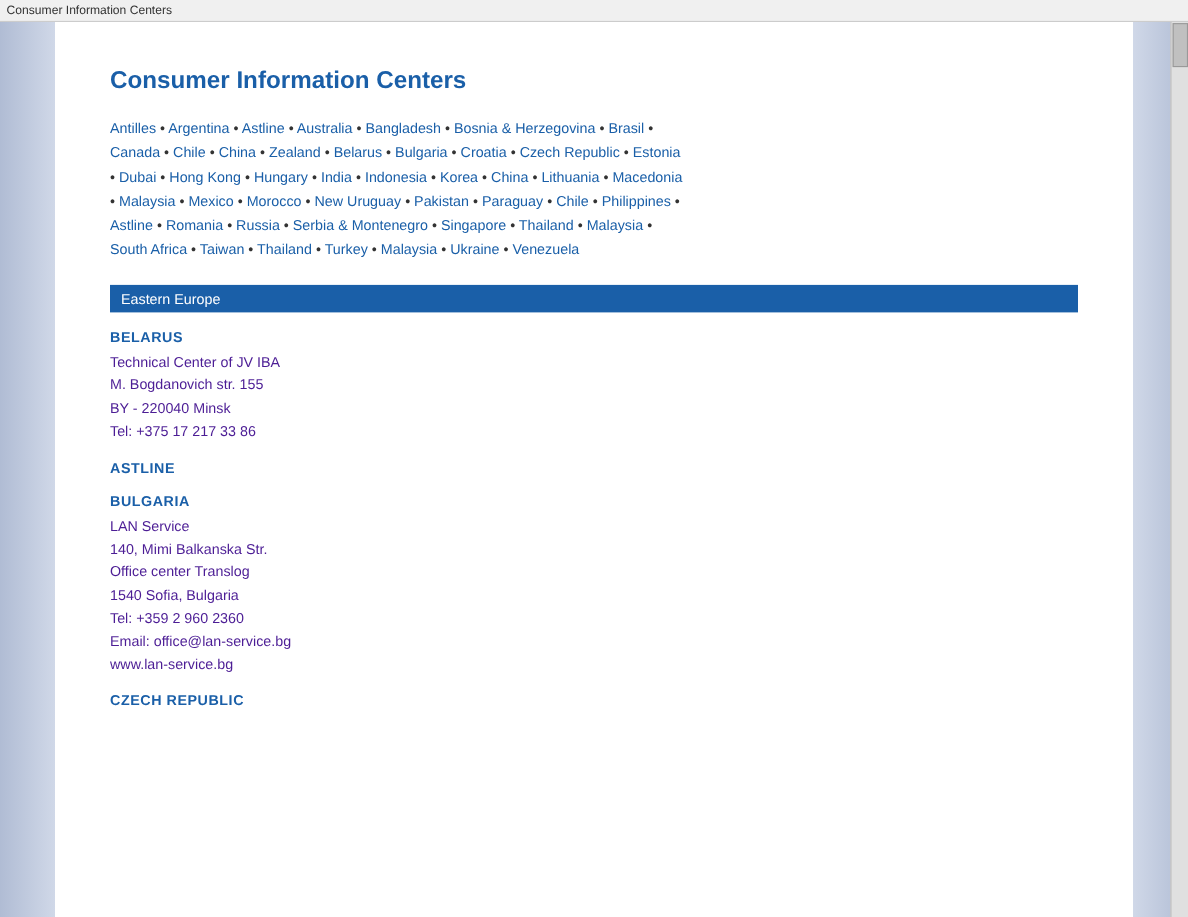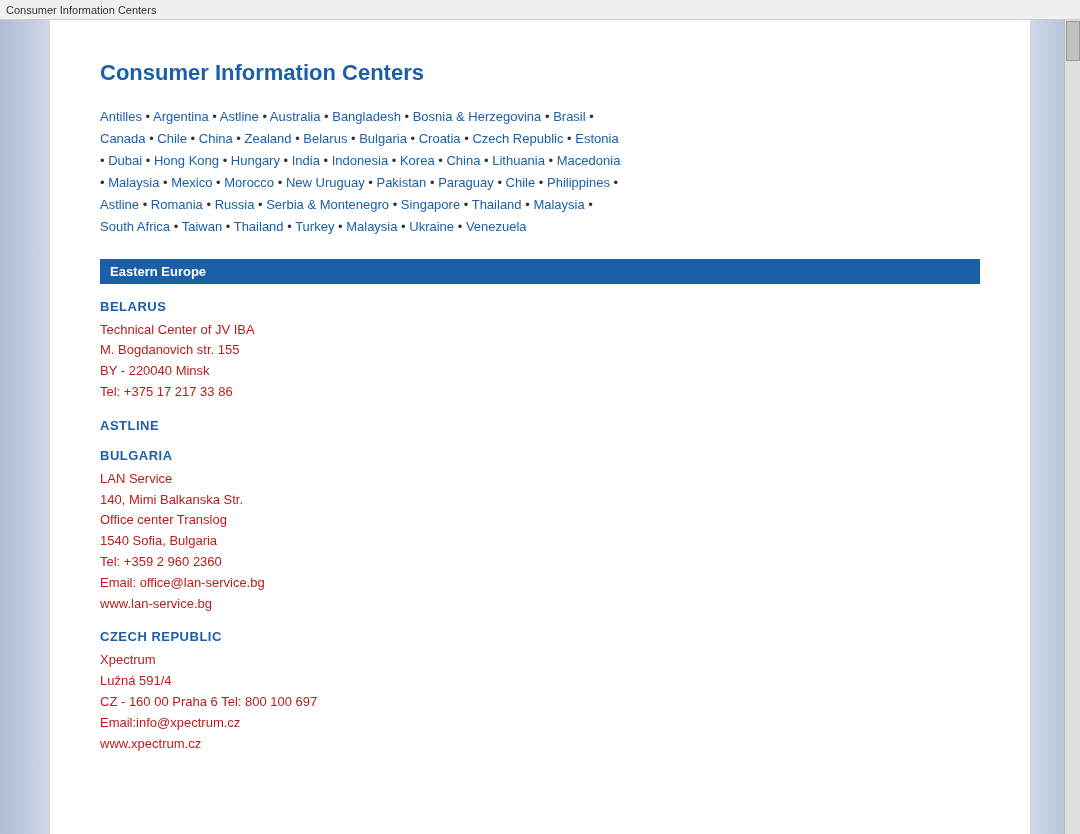--- a/index.html
+++ b/index.html
@@ -91,36 +91,36 @@
 
     .links-section span.separator {
       color: #333;
     }
 
     .section-header {
       background: #1a5fa8;
       color: white;
       padding: 5px 10px;
       font-size: 13px;
-      font-weight: bold;
+      font-weight: normal;
       margin-bottom: 15px;
       margin-top: 10px;
     }
 
     .country-title {
       color: #1a5fa8;
       font-weight: bold;
       font-size: 13px;
       margin-bottom: 6px;
       margin-top: 15px;
       letter-spacing: 0.5px;
     }
 
     .country-info {
-      color: #b91c1c;
+      color: #4c1d95;
       font-size: 13px;
       line-height: 1.6;
       margin-bottom: 10px;
     }
   </style>
 </head>
 <body>
 
 <div class="title-bar">
   <span>Consumer Information Centers</span>
@@ -262,27 +262,20 @@
       LAN Service<br>
       140, Mimi Balkanska Str.<br>
       Office center Translog<br>
       1540 Sofia, Bulgaria<br>
       Tel: +359 2 960 2360<br>
       Email: office@lan-service.bg<br>
       www.lan-service.bg
     </div>
 
     <div class="country-title">CZECH REPUBLIC</div>
-    <div class="country-info">
-      Xpectrum<br>
-      Lužná 591/4<br>
-      CZ - 160 00 Praha 6 Tel: 800 100 697<br>
-      Email:info@xpectrum.cz<br>
-      www.xpectrum.cz
-    </div>
   </div>
 
   <div class="sidebar-right">
     <div class="scrollbar">
       <div class="scrollbar-thumb"></div>
     </div>
   </div>
 </div>
 
 </body></html>

